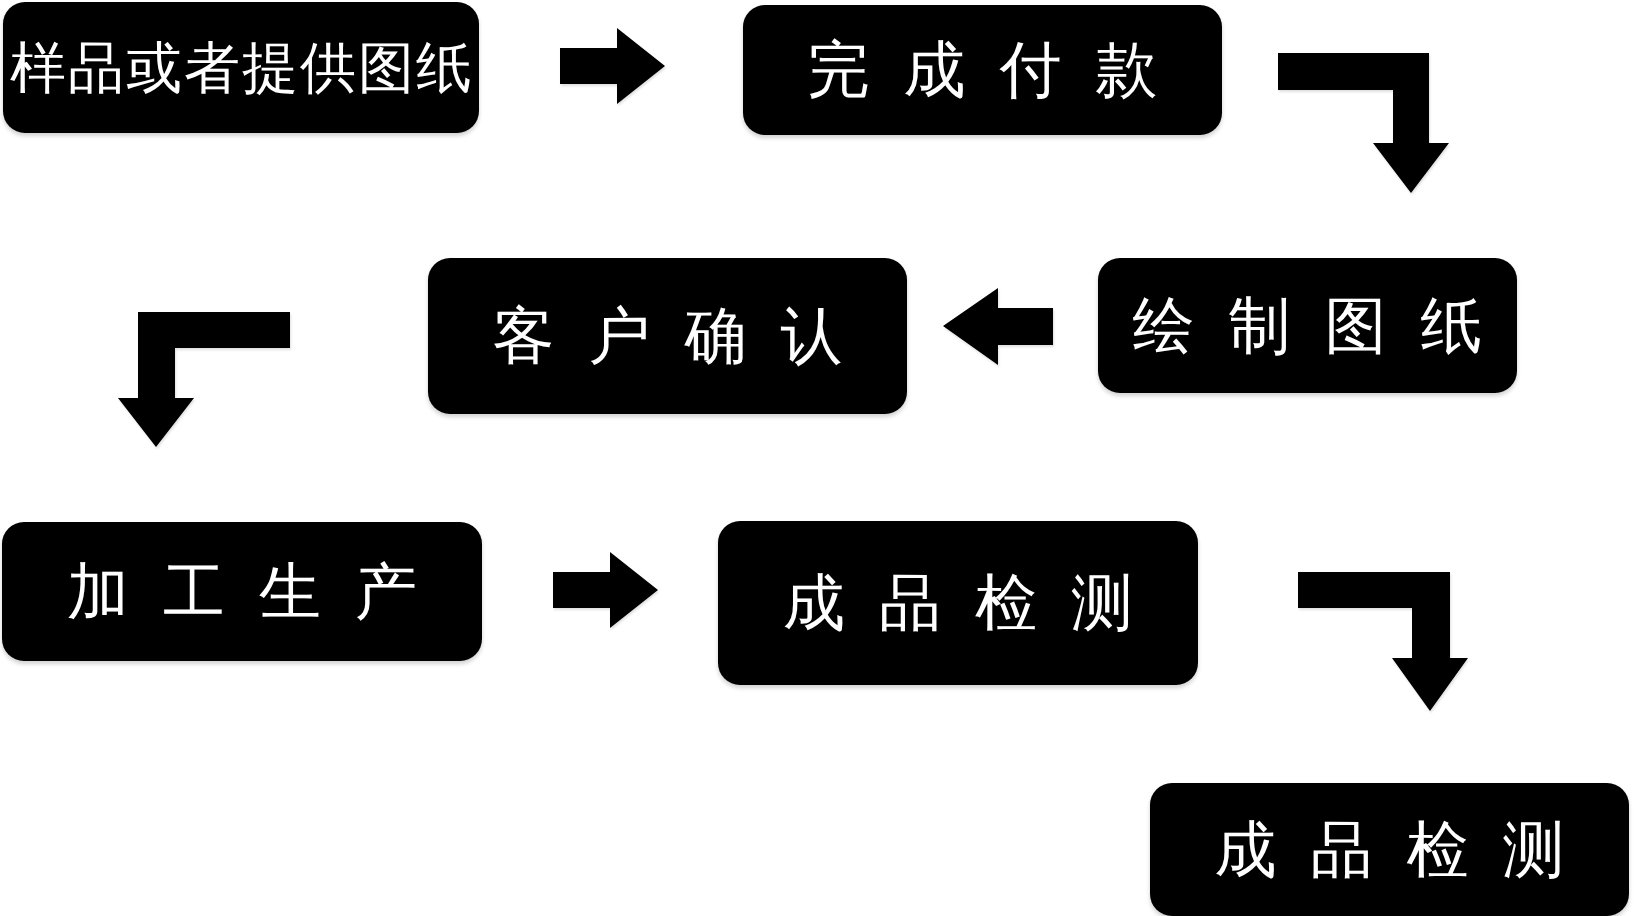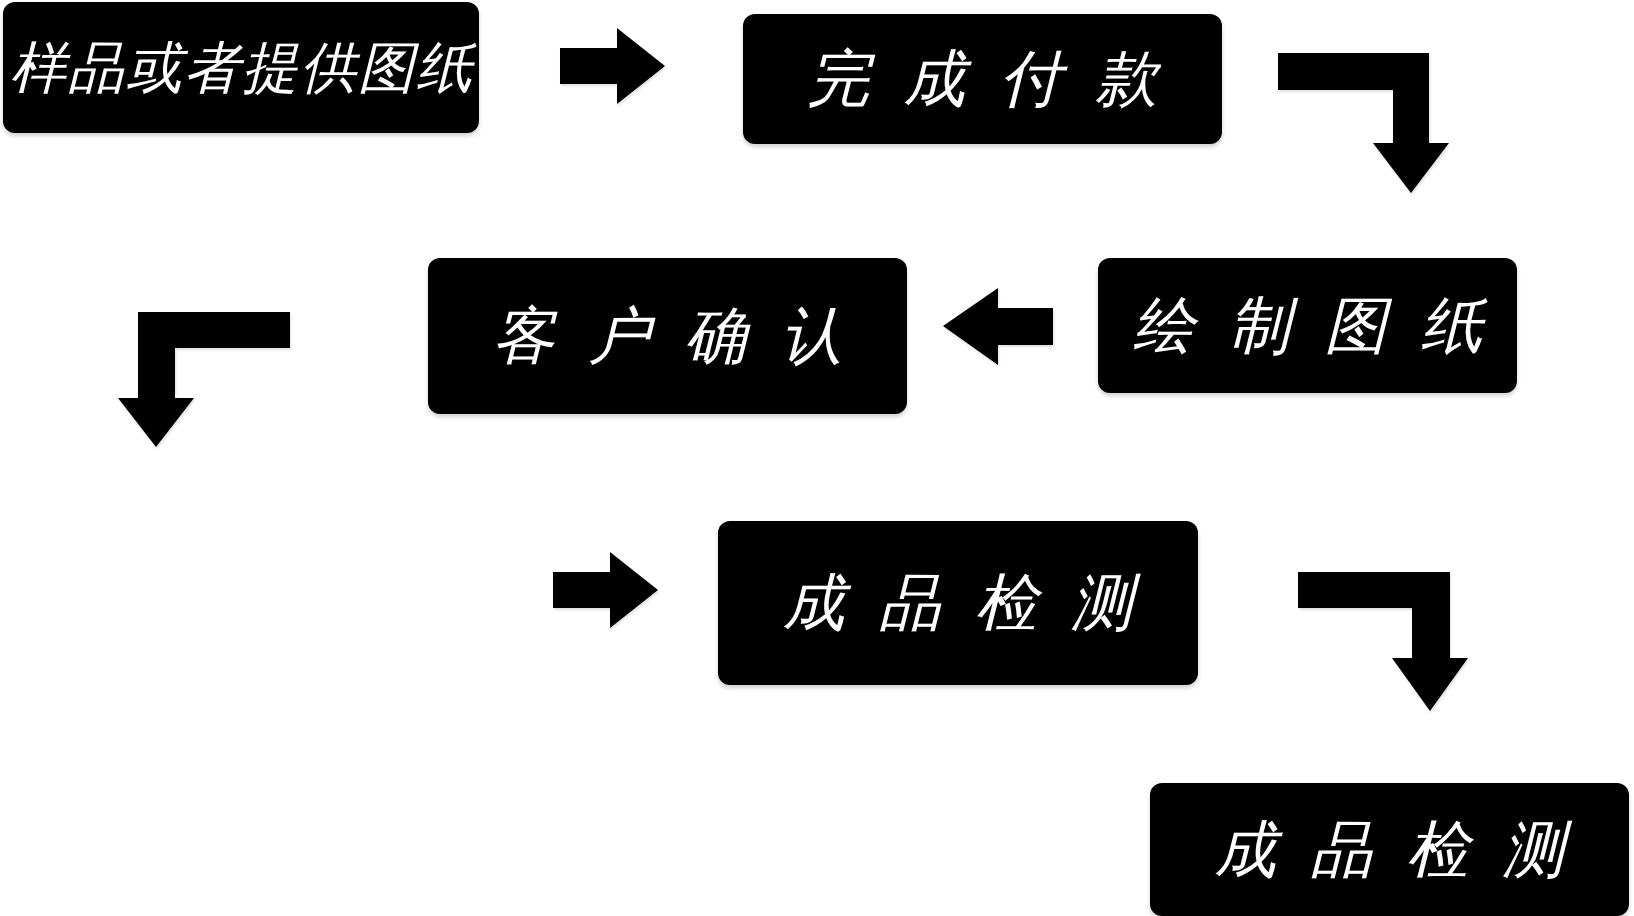--- a/index.html
+++ b/index.html
@@ -12,26 +12,25 @@
   .stage {
     position: relative;
     width: 1634px;
     height: 916px;
     background: #ffffff;
     overflow: hidden;
   }
   .node {
     position: absolute;
     background: #000000;
-    border-radius: 12px;
+    border-radius: 22px;
     display: flex;
     align-items: center;
     justify-content: center;
     box-shadow: 0 3px 4px rgba(0,0,0,0.18);
-    font-style: italic;
   }
   .node .label {
     color: #ffffff;
     font-size: 62px;
     line-height: 1;
     letter-spacing: 34px;
     padding-left: 34px; 
     white-space: nowrap;
     font-weight: 400;
   }
@@ -44,21 +43,21 @@
     position: absolute;
     line-height: 0;
   }
   .connector svg {
     display: block;
     filter: drop-shadow(1px 2px 1px rgba(0,0,0,0.12));
   }
 
   
   #node-sample     { left: 3px;    top: 2px;   width: 476px; height: 131px; }
-  #node-payment    { left: 743px;  top: 14px;   width: 479px; height: 130px; }
+  #node-payment    { left: 743px;  top: 5px;   width: 479px; height: 130px; }
   #node-confirm    { left: 428px;  top: 258px; width: 479px; height: 156px; }
   #node-drawing    { left: 1098px; top: 258px; width: 419px; height: 135px; align-items: center; }
   #node-production { left: 2px;    top: 522px; width: 480px; height: 139px; }
   #node-inspection { left: 718px;  top: 521px; width: 480px; height: 164px; }
   #node-shipping   { left: 1150px; top: 783px; width: 479px; height: 133px; }
 
   
   #conn-sample-payment        { left: 560px;  top: 28px;  }
   #conn-payment-drawing       { left: 1278px; top: 53px;  }
   #conn-drawing-confirm       { left: 943px;  top: 288px; }
@@ -104,20 +103,23 @@
   <div class="node" id="node-drawing">
     <span class="label">绘制图纸</span>
   </div>
 
   <div class="connector" id="conn-confirm-production">
     <svg width="172" height="135" viewBox="0 0 172 135" xmlns="http://www.w3.org/2000/svg">
       <polygon points="172,0 20,0 20,86 0,86 38,135 76,86 57,86 57,36 172,36" fill="#000000"></polygon>
     </svg>
   </div>
 
+  <div class="node" id="node-production">
+    <span class="label">加工生产</span>
+  </div>
 
   <div class="connector" id="conn-production-inspection">
     <svg width="105" height="76" viewBox="0 0 105 76" xmlns="http://www.w3.org/2000/svg">
       <polygon points="0,20 57,20 57,0 105,38 57,76 57,56 0,56" fill="#000000"></polygon>
     </svg>
   </div>
 
   <div class="node" id="node-inspection">
     <span class="label">成品检测</span>
   </div>

